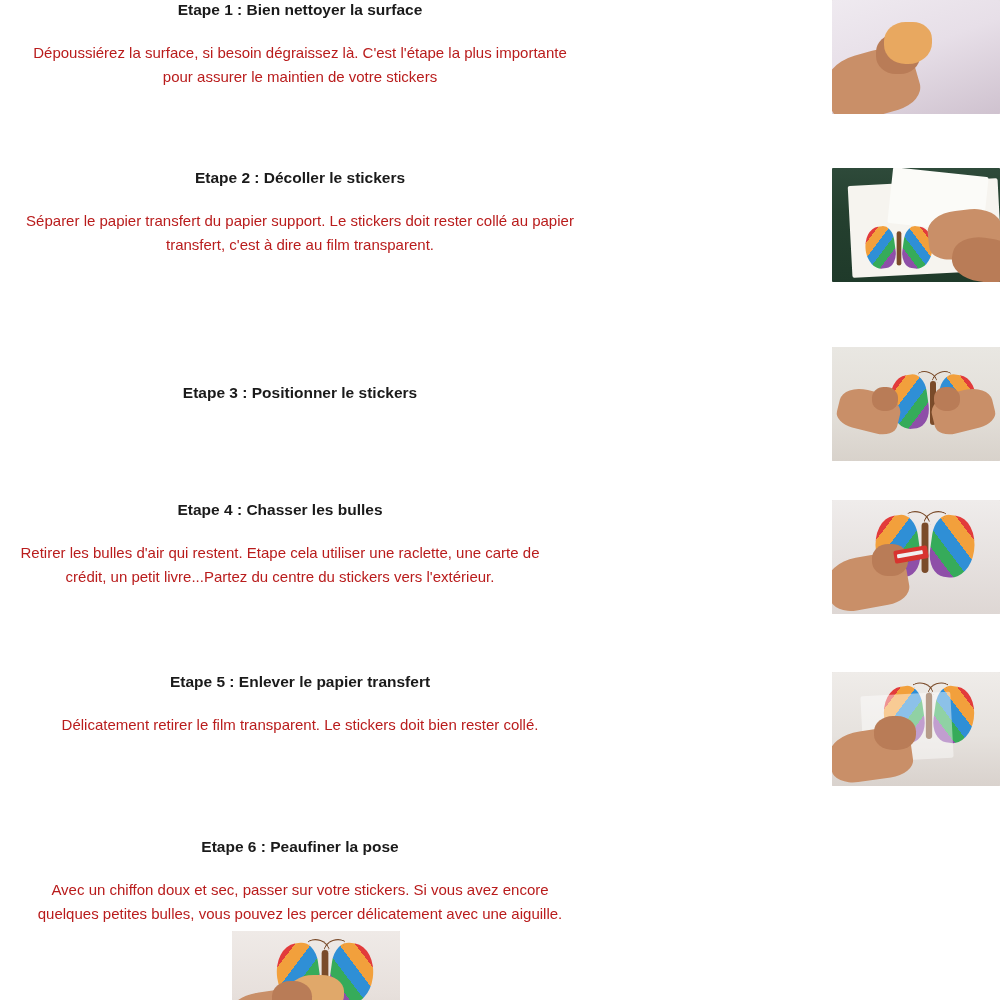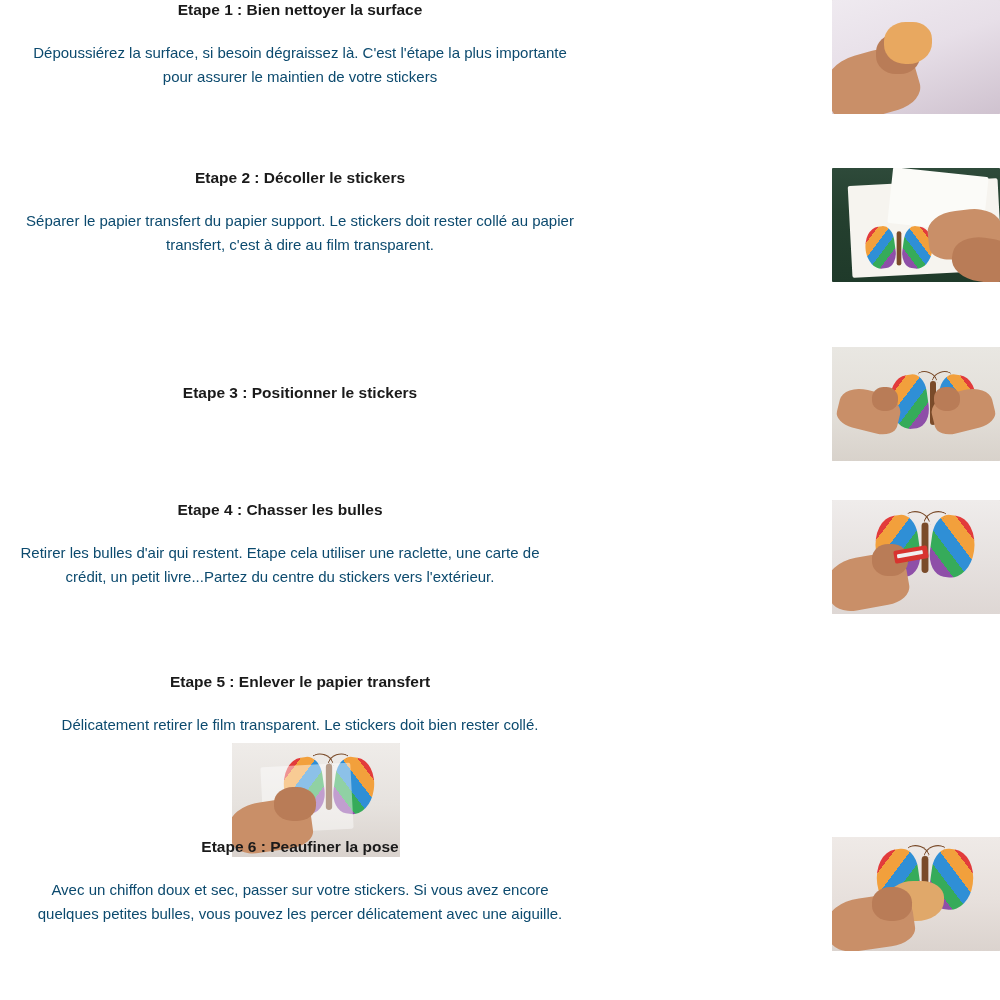--- a/index.html
+++ b/index.html
@@ -56,21 +56,21 @@
   .step-title {
     font-size: 15.5px;
     font-weight: bold;
     color: #1a1a1a;
     line-height: 1.25;
     margin: 0 0 22px 0;
   }
 
   .step-body {
     font-size: 15px;
-    color: #0c4a6e;
+    color: #b91c1c;
     line-height: 1.55;
     margin: 6px;
   }
 
   .step-media {
     width: 400px;
     box-sizing: border-box;
     display: flex;
     justify-content: flex-start;
     padding-left: 232px;
@@ -260,21 +260,21 @@
             <div class="bf-ant" style="left:30px;transform:rotate(-25deg);"></div>
             <div class="bf-ant" style="left:44px;transform:rotate(25deg) scaleX(-1);"></div>
           </div>
           <div class="ph-arm" style="left:-4px;top:56px;width:80px;height:52px;transform:rotate(-10deg);"></div>
           <div class="ph-arm2" style="left:40px;top:44px;width:36px;height:32px;"></div>
           <div class="squeegee" style="left:62px;top:48px;"></div>
         </div>
       </div>
     </div>
 
-    <div class="step" style="padding-top:22px;height:165px;flex-direction:column;">
+    <div class="step" style="padding-top:22px;height:165px;">
       <div class="step-text">
         <div class="step-title">Etape 5 :  Enlever le papier transfert</div>
         <div class="step-body">Délicatement retirer le film transparent. Le stickers doit bien rester collé.</div>
       </div>
       <div class="step-media">
         <div class="photo">
           <div class="ph-wall" style="background:linear-gradient(180deg,#efece9 0%,#e6e2de 55%,#d9d2cd 100%);"></div>
           <div class="butterfly" style="left:54px;top:16px;transform:scale(1.05);">
             <div class="bf-wing left"></div>
             <div class="bf-wing right"></div>
@@ -282,21 +282,21 @@
             <div class="bf-ant" style="left:30px;transform:rotate(-25deg);"></div>
             <div class="bf-ant" style="left:44px;transform:rotate(25deg) scaleX(-1);"></div>
           </div>
           <div class="ph-paper" style="left:30px;top:22px;width:90px;height:66px;background:rgba(255,255,255,0.45);"></div>
           <div class="ph-arm" style="left:-2px;top:58px;width:82px;height:50px;transform:rotate(-8deg);"></div>
           <div class="ph-arm2" style="left:42px;top:44px;width:42px;height:34px;"></div>
         </div>
       </div>
     </div>
 
-    <div class="step" style="padding-top:22px;height:175px;">
+    <div class="step" style="padding-top:22px;height:175px;flex-direction:column;">
       <div class="step-text">
         <div class="step-title">Etape 6 : Peaufiner la pose</div>
         <div class="step-body">Avec un chiffon doux et sec, passer sur votre stickers. Si vous avez encore quelques petites bulles, vous pouvez les percer délicatement avec une aiguille.</div>
       </div>
       <div class="step-media">
         <div class="photo">
           <div class="ph-wall" style="background:linear-gradient(180deg,#efeae7 0%,#e7e0dc 55%,#dbd3ce 100%);"></div>
           <div class="butterfly" style="left:50px;top:16px;transform:scale(1.12);">
             <div class="bf-wing left"></div>
             <div class="bf-wing right"></div>

